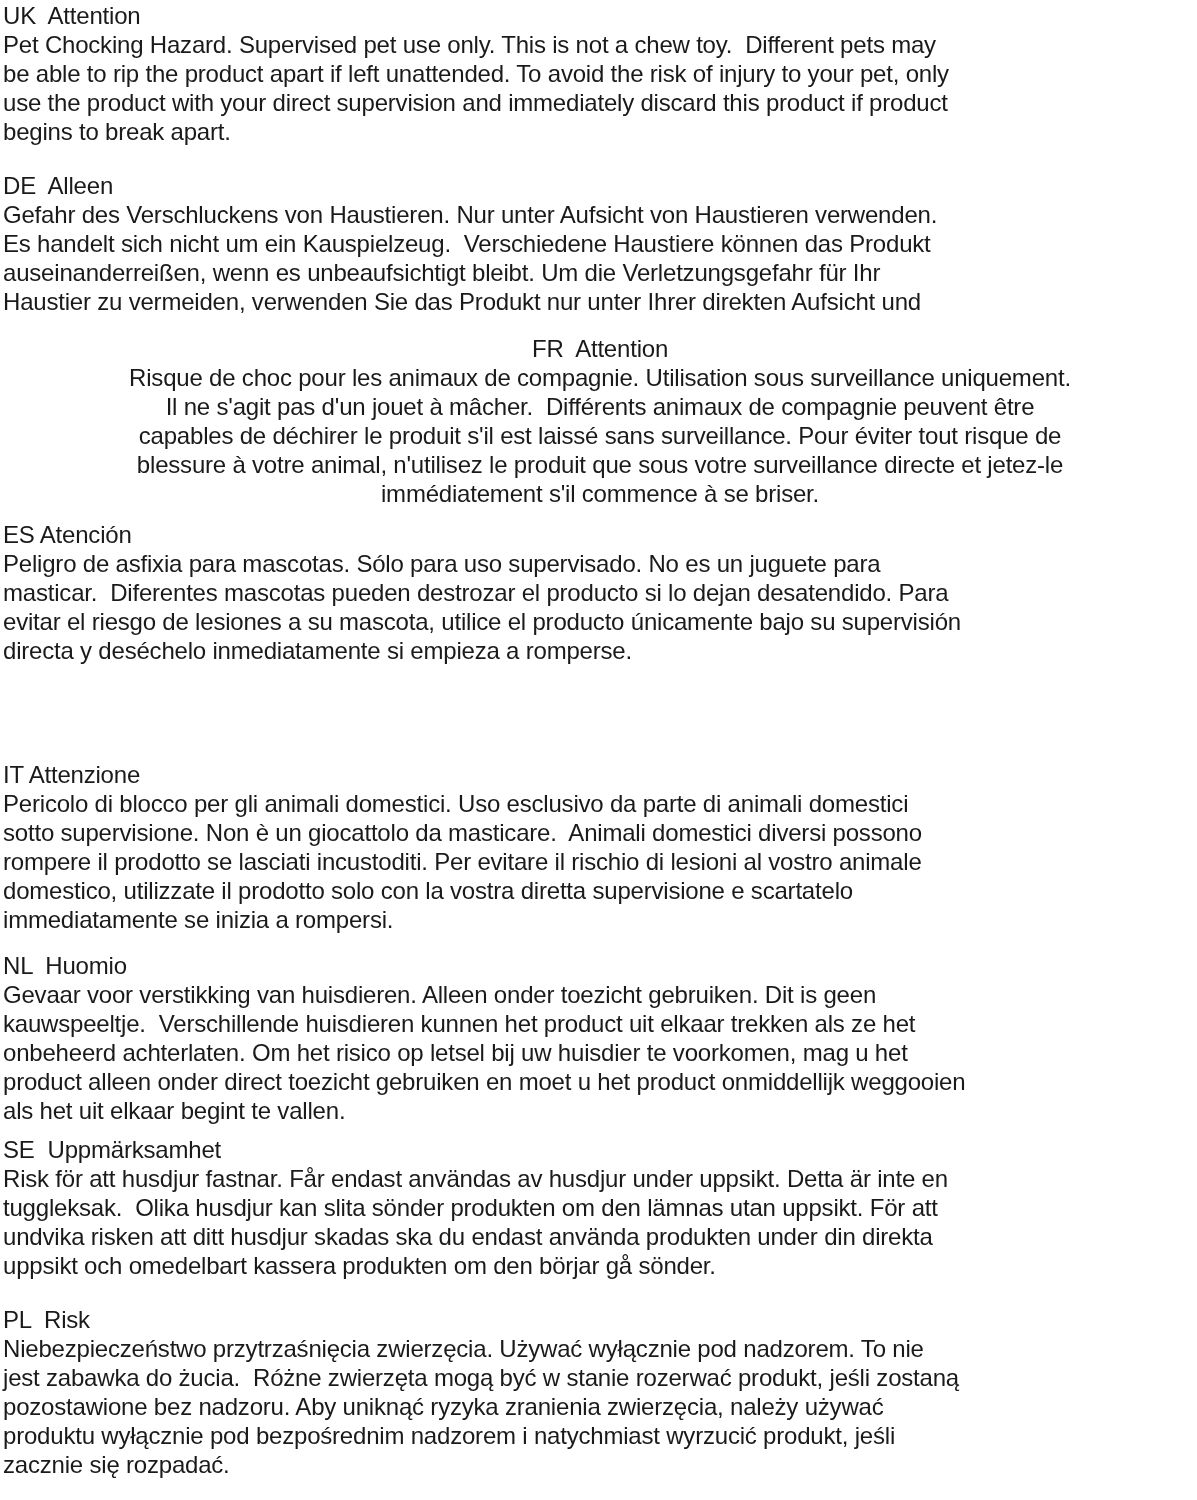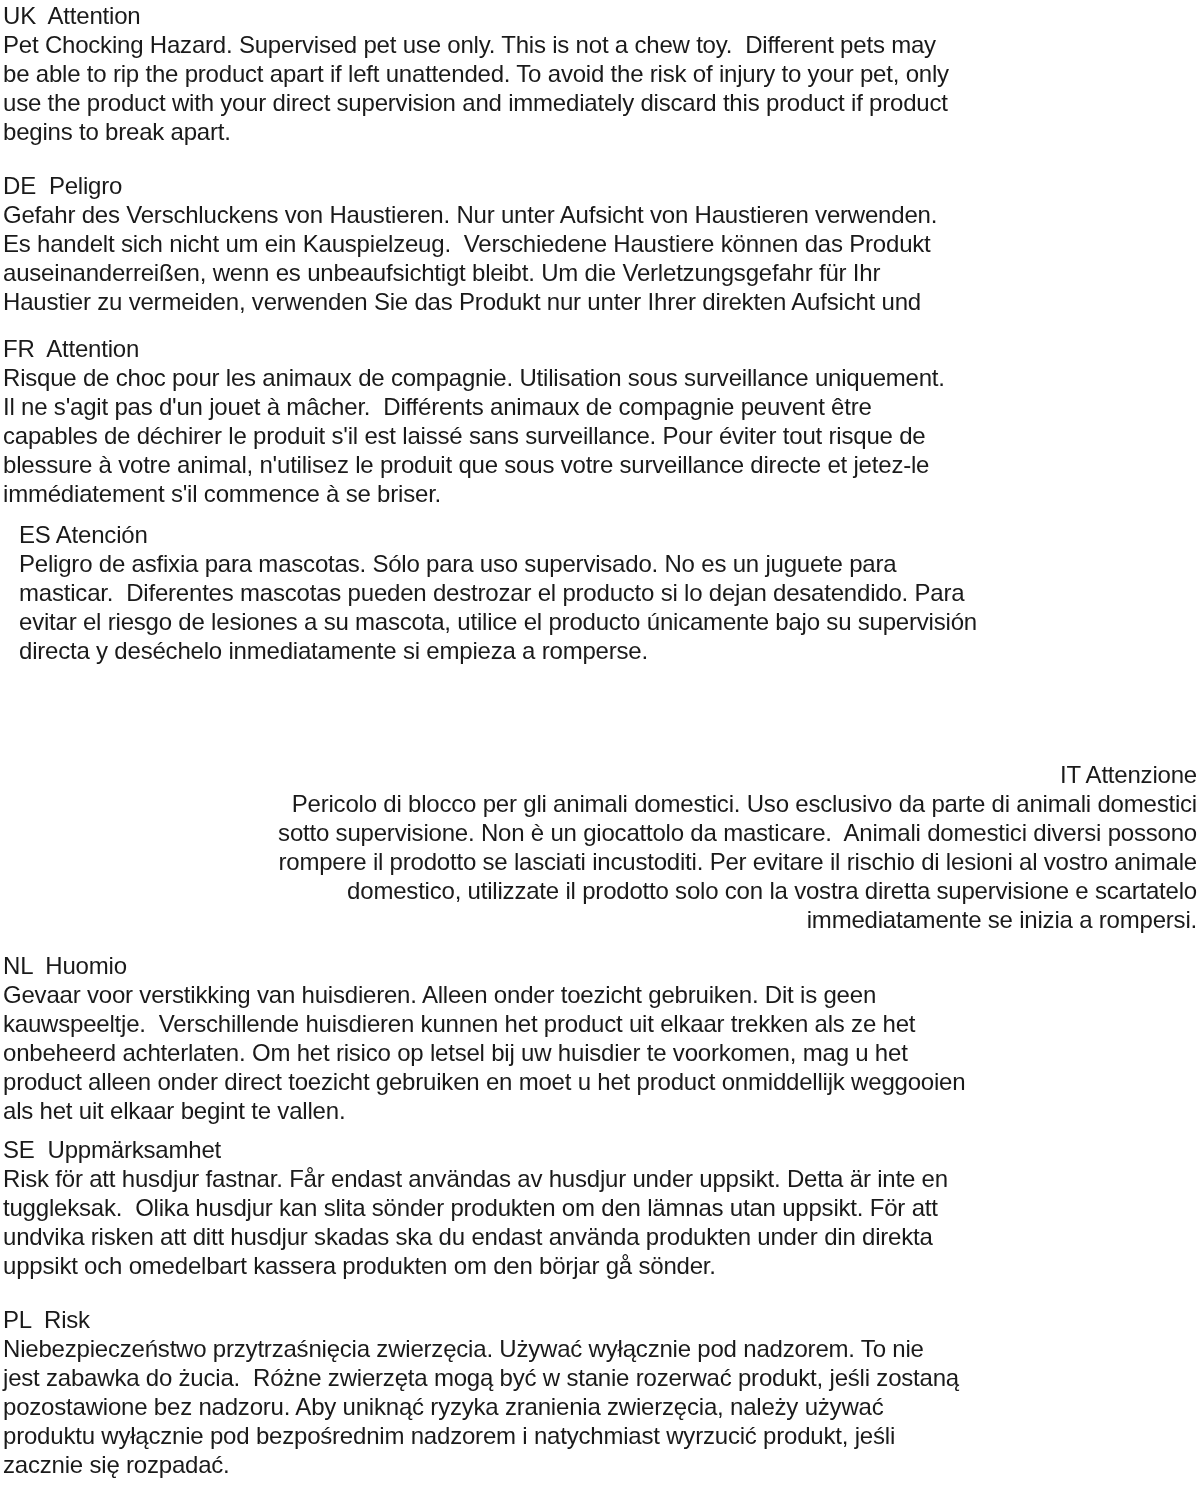--- a/index.html
+++ b/index.html
@@ -24,42 +24,42 @@
   .lang-section {
     margin: 0;
   }
   .sec-heading,
   .sec-body {
     white-space: pre;       
     letter-spacing: -0.2px;
   }
   
   .section-de { margin-top: 25px; }
-  .section-fr { margin-top: 18px; }
-  .section-es { margin-top: 12px; margin-left: 16px; }
-  .section-it { margin-top: 95px; text-align: right; }   
+  .section-fr { margin-top: 18px; text-align: center; }
+  .section-es { margin-top: 12px; }
+  .section-it { margin-top: 95px; }   
   .section-nl { margin-top: 17px; }
   .section-se { margin-top: 10px; }
   .section-pl { margin-top: 25px; }
 </style>
 </head>
 <body>
 
 <div class="page">
 
   <section class="lang-section section-uk">
     <div class="sec-heading">UK  Attention</div>
     <div class="sec-body">Pet Chocking Hazard. Supervised pet use only. This is not a chew toy.  Different pets may
 be able to rip the product apart if left unattended. To avoid the risk of injury to your pet, only
 use the product with your direct supervision and immediately discard this product if product
 begins to break apart.</div>
   </section>
 
   <section class="lang-section section-de">
-    <div class="sec-heading">DE  Peligro</div>
+    <div class="sec-heading">DE  Alleen</div>
     <div class="sec-body">Gefahr des Verschluckens von Haustieren. Nur unter Aufsicht von Haustieren verwenden.
 Es handelt sich nicht um ein Kauspielzeug.  Verschiedene Haustiere können das Produkt
 auseinanderreißen, wenn es unbeaufsichtigt bleibt. Um die Verletzungsgefahr für Ihr
 Haustier zu vermeiden, verwenden Sie das Produkt nur unter Ihrer direkten Aufsicht und</div>
   </section>
 
   <section class="lang-section section-fr">
     <div class="sec-heading">FR  Attention</div>
     <div class="sec-body">Risque de choc pour les animaux de compagnie. Utilisation sous surveillance uniquement.
 Il ne s'agit pas d'un jouet à mâcher.  Différents animaux de compagnie peuvent être

